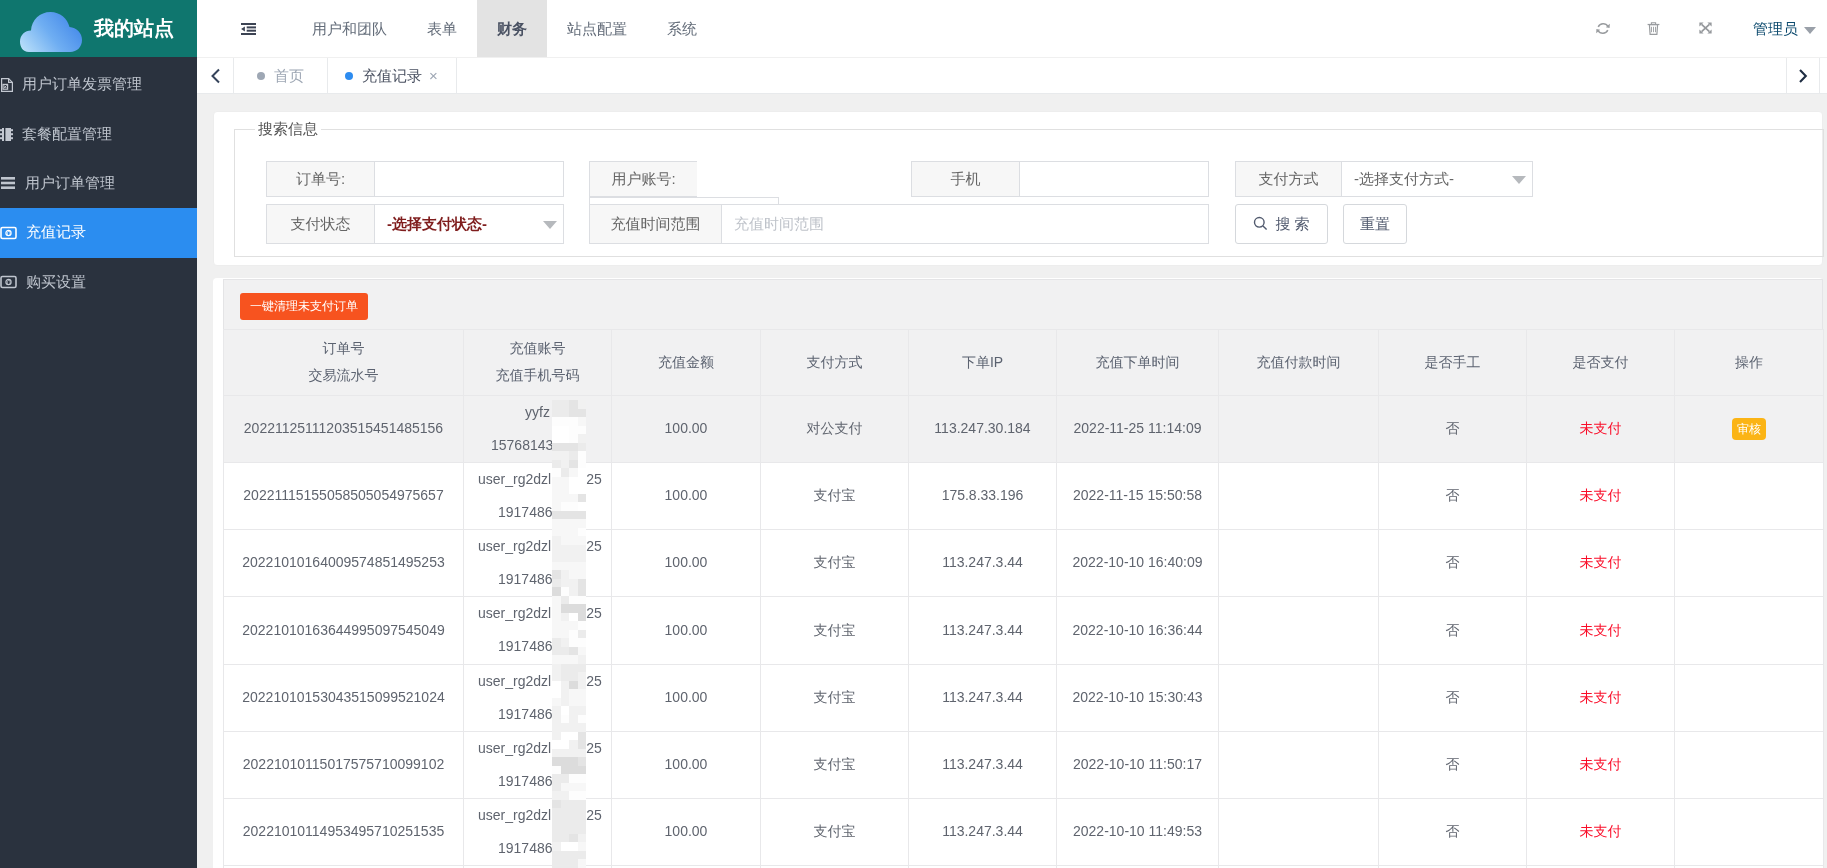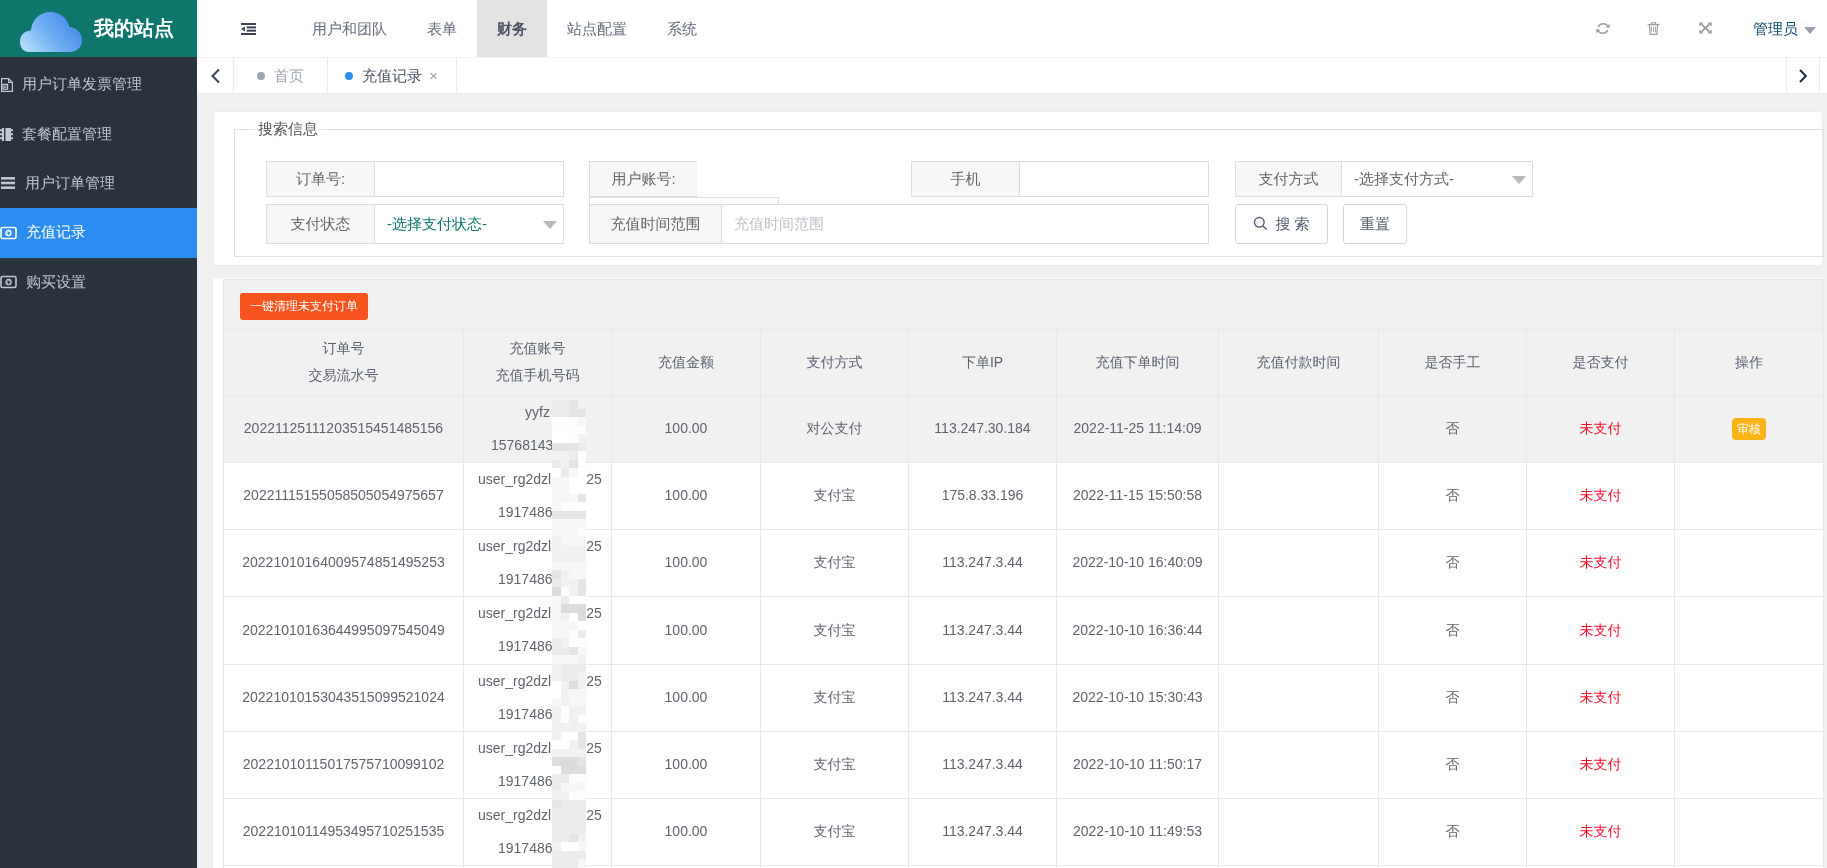--- a/index.html
+++ b/index.html
@@ -174,21 +174,21 @@
         <div class="finput" style="width:190px;height:36px;"></div>
       </div>
       <div class="frow fgroup" style="left:1000px;top:22px;">
         <div class="flabel" style="width:106px;height:36px;">支付方式</div>
         <div class="finput" style="width:192px;height:36px;line-height:34px;color:#666;font-size:15px;padding-left:12px;">-选择支付方式-
           <span style="position:absolute;right:6px;top:14px;width:0;height:0;border-left:7px solid transparent;border-right:7px solid transparent;border-top:8px solid #b6b9bd;"></span>
         </div>
       </div>
       <div class="frow fgroup" style="left:31px;top:65px;">
         <div class="flabel" style="width:108px;height:40px;">支付状态</div>
-        <div class="finput" style="width:190px;height:40px;line-height:38px;color:#0f766e;font-size:15px;padding-left:12px;">-选择支付状态-
+        <div class="finput" style="width:190px;height:40px;line-height:38px;color:#7f1d1d;font-size:15px;padding-left:12px;font-weight:bold;">-选择支付状态-
           <span style="position:absolute;right:6px;top:16px;width:0;height:0;border-left:7px solid transparent;border-right:7px solid transparent;border-top:8px solid #b6b9bd;"></span>
         </div>
       </div>
       <div class="frow fgroup" style="left:354px;top:65px;">
         <div class="flabel" style="width:132px;height:40px;">充值时间范围</div>
         <div class="finput" style="width:488px;height:40px;line-height:38px;color:#bfc3ca;font-size:15px;padding-left:12px;">充值时间范围</div>
       </div>
       <div class="frow btn" style="left:1000px;top:65px;width:93px;height:40px;line-height:38px;">
         <svg width="15" height="15" viewBox="0 0 15 15" fill="none" stroke="#515a6e" stroke-width="1.4" style="vertical-align:-2px;margin-right:7px;">
             <circle cx="6.3" cy="6.3" r="4.8"></circle>

